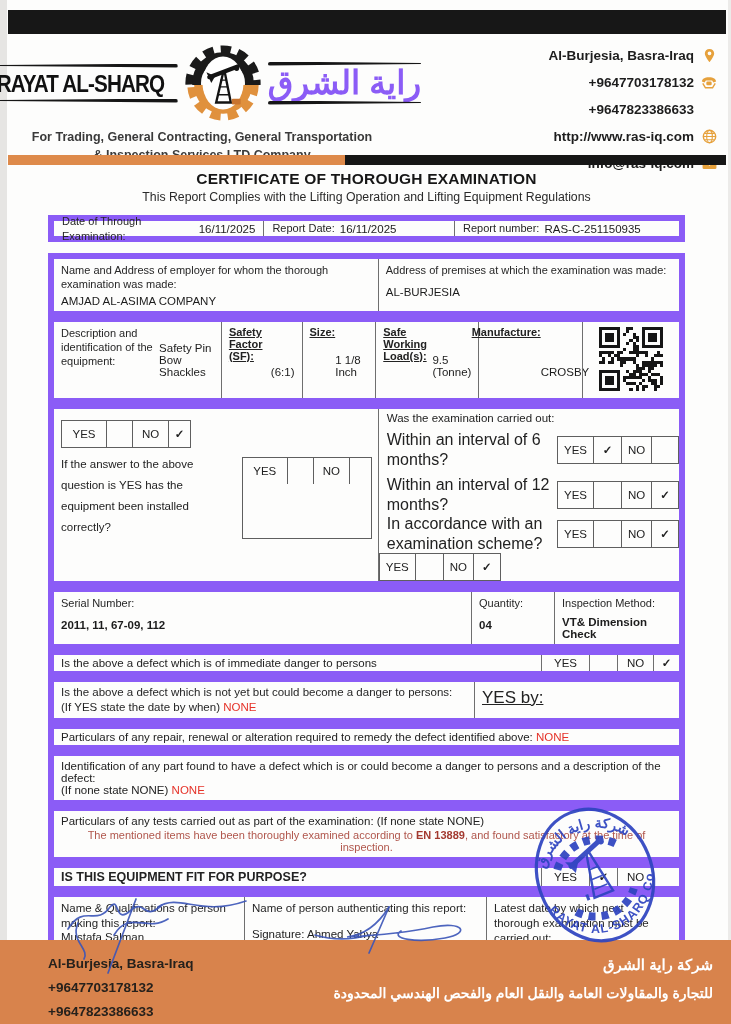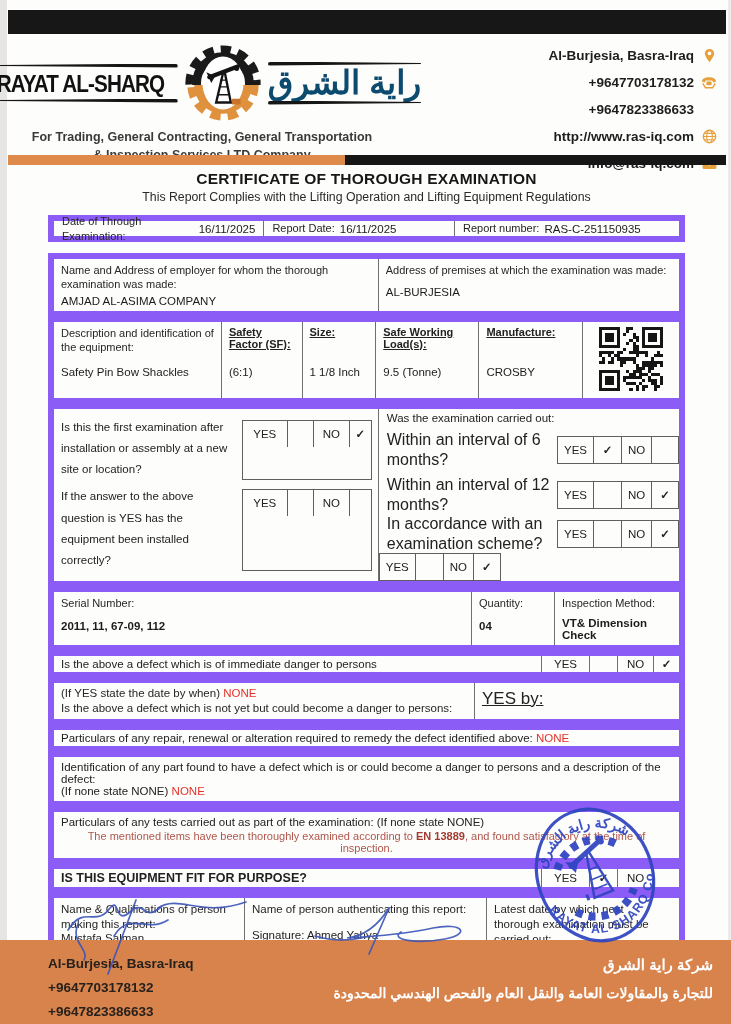--- a/index.html
+++ b/index.html
@@ -10,21 +10,21 @@
   .topbar{position:absolute;left:8px;right:5px;top:10px;height:24px;background:#171717;}
   .header{position:absolute;left:10px;right:10px;top:36px;height:118px;}
   .logo{position:absolute;left:8px;top:4px;width:368px;}
   .logo-row{display:flex;align-items:center;justify-content:center;}
   .name-wrap{display:flex;flex-direction:column;align-items:stretch;}
   .name-rule{height:4px;background:#161616;border-radius:2px;}
   .rule-taper-l{clip-path:polygon(0 40%,100% 0,100% 100%,0 60%);}
   .rule-taper-r{clip-path:polygon(0 0,100% 40%,100% 60%,0 100%);}
   .name-en{font-size:24px;font-weight:bold;white-space:nowrap;letter-spacing:-1px;
            transform:scaleX(.86);transform-origin:center;padding:2px 0 1px;color:#111;}
-  .name-ar{font-size:33px;font-weight:bold;white-space:nowrap;padding:0 0 2px;color:#0c4a6e;line-height:1.0;}
+  .name-ar{font-size:33px;font-weight:bold;white-space:nowrap;padding:0 0 2px;color:#8b5cf6;line-height:1.0;}
   .gear-svg{width:86px;height:86px;margin:0 2px;flex:0 0 auto;}
   .tagline{text-align:center;font-weight:bold;font-size:12.5px;color:#3a3a3a;line-height:1.45;margin-top:2px;}
   .contacts{position:absolute;right:4px;top:6px;font-size:13.5px;font-weight:bold;color:#1d1d1d;}
   .c-row{display:flex;justify-content:flex-end;align-items:center;gap:7px;height:27px;}
   .c-ico{width:16px;height:16px;flex:0 0 16px;display:flex;align-items:center;justify-content:center;}
   .divider{position:absolute;left:8px;right:5px;top:155px;height:10px;display:flex;}
   .divider .o{width:47%;background:#de8a4b;}
   .divider .k{flex:1;background:#161616;}
   
   .doc{position:absolute;left:48px;top:164px;width:637px;font-size:11.5px;}
@@ -33,21 +33,21 @@
   .sec{border:6px solid #8b5cf6;margin-top:-1px;display:flex;box-sizing:border-box;background:#fdfdfc;}
   .sec.first{margin-top:11px;}
   .cell{box-sizing:border-box;padding:4px 7px;border-left:1px solid #6f6f6f;}
   .cell:first-child{border-left:none;}
   .lbl{font-size:11px;color:#262626;line-height:1.3;}
   .val{font-size:11.5px;color:#1c1c1c;}
   .meta{height:27px;align-items:center;}
   .meta .cell{display:flex;gap:5px;align-items:center;height:100%;padding:0 8px;}
   
   .eq{min-height:88px;}
-  .eq .cell{display:flex;flex-direction:column;justify-content:center;}
+  .eq .cell{display:flex;flex-direction:row;justify-content:center;}
   .hd{font-weight:bold;text-decoration:underline;font-size:11px;}
   .eq .v{margin-top:auto;margin-bottom:16px;}
   .qr-box{align-items:center;justify-content:center;}
   .qr-box svg{width:64px;height:64px;}
   
   .cbx{display:flex;border:1px solid #5f5f5f;box-sizing:border-box;background:#fdfdfc;}
   .cbx span{display:flex;align-items:center;justify-content:center;border-left:1px solid #5f5f5f;
             font-size:11.5px;height:26px;box-sizing:border-box;color:#222;}
   .cbx span:first-child{border-left:none;}
   .mark{font-weight:bold;font-size:13px;}
@@ -476,21 +476,20 @@
               <rect x="12" y="20" width="1" height="1"></rect>
               <rect x="14" y="20" width="1" height="1"></rect>
               <rect x="18" y="20" width="1" height="1"></rect>
             </svg></div>
       </div>
     </div>
 
     <div class="sec quest">
       <div class="cell q-left">
         <div class="qrow">
-          <div class="txt">Is this the first examination after installation or assembly at a new site or location?</div>
           <div class="cbx">
             <span class="w44">YES</span>
             <span class="w26 mark"></span>
             <span class="w36">NO</span>
             <span class="w22 mark">✓</span>
           </div>
         </div>
         <div class="qrow">
           <div class="txt">If the answer to the above question is YES has the equipment been installed correctly?</div>
           <div class="cbx">
@@ -561,22 +560,22 @@
       <div class="rowstrip">
         <span class="s48">YES</span>
         <span class="s28 mark"></span>
         <span class="s36">NO</span>
         <span class="s27 mark">✓</span>
       </div>
     </div>
 
     <div class="sec could">
       <div class="cell" style="flex:1">
+        <div class="lbl" style="font-size:11.5px">Is the above a defect which is not yet but could become a danger to persons:</div>
         <div class="lbl" style="font-size:11.5px"><span>(If YES state the date by when) </span><span class="red">NONE</span></div>
-        <div class="lbl" style="font-size:11.5px">Is the above a defect which is not yet but could become a danger to persons:</div>
       </div>
       <div class="cell c-yesby">
         <div style="margin-top:3px">YES by:</div>
       </div>
     </div>
 
     <div class="sec oneline">
       <div class="cell"><span>Particulars of any repair, renewal or alteration required to remedy the defect identified above: </span><span class="red">NONE</span></div>
     </div>
 

